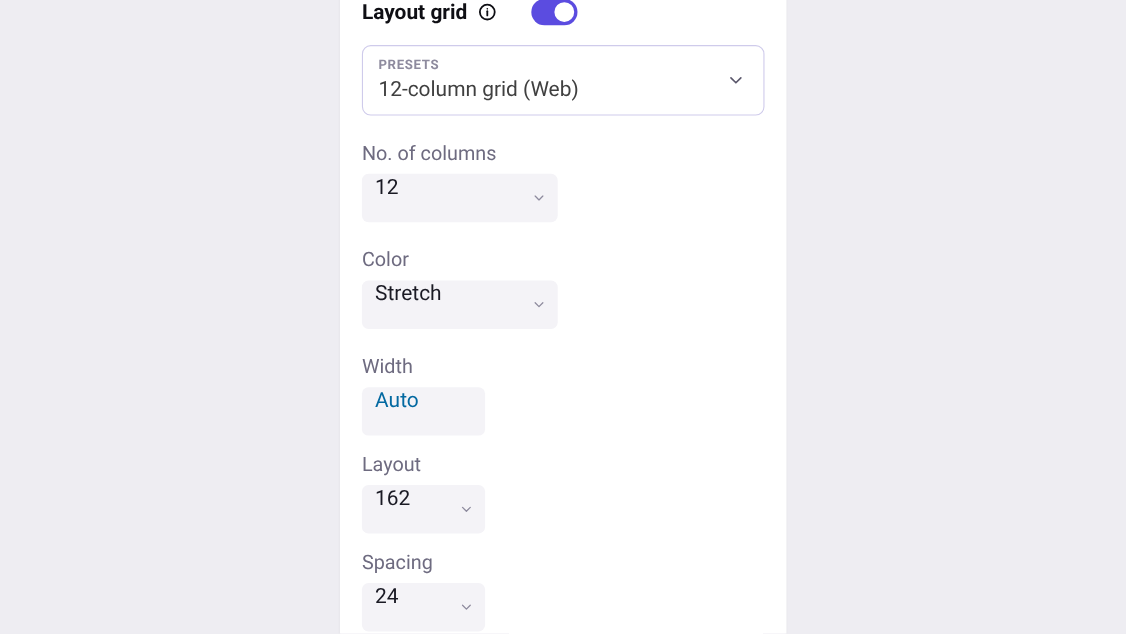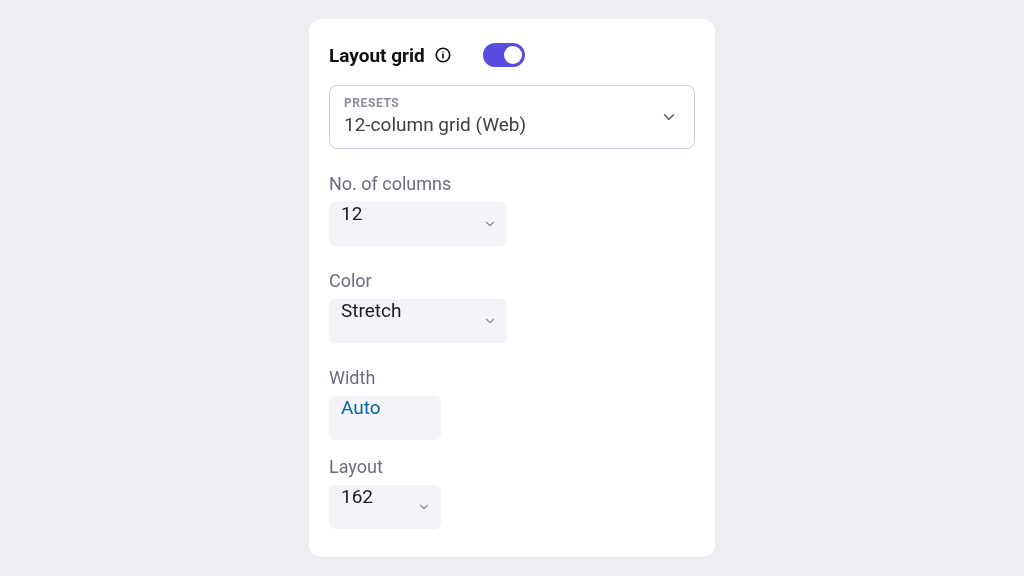--- a/index.html
+++ b/index.html
@@ -229,15 +229,26 @@
       <div class="field-label">Layout</div>
       <div class="select">
         <span class="select-value">162</span>
         <span class="chev">
           <svg width="14" height="14" viewBox="0 0 24 24" fill="none" stroke="currentColor" stroke-width="2" stroke-linecap="round" stroke-linejoin="round">
               <polyline points="6 9 12 15 18 9"></polyline>
             </svg>
         </span>
       </div>
     </div>
+    <div class="field w-third">
+      <div class="field-label">Spacing</div>
+      <div class="select">
+        <span class="select-value">24</span>
+        <span class="chev">
+          <svg width="14" height="14" viewBox="0 0 24 24" fill="none" stroke="currentColor" stroke-width="2" stroke-linecap="round" stroke-linejoin="round">
+              <polyline points="6 9 12 15 18 9"></polyline>
+            </svg>
+        </span>
+      </div>
+    </div>
   </div>
 
 </div>
 
 </body></html>

